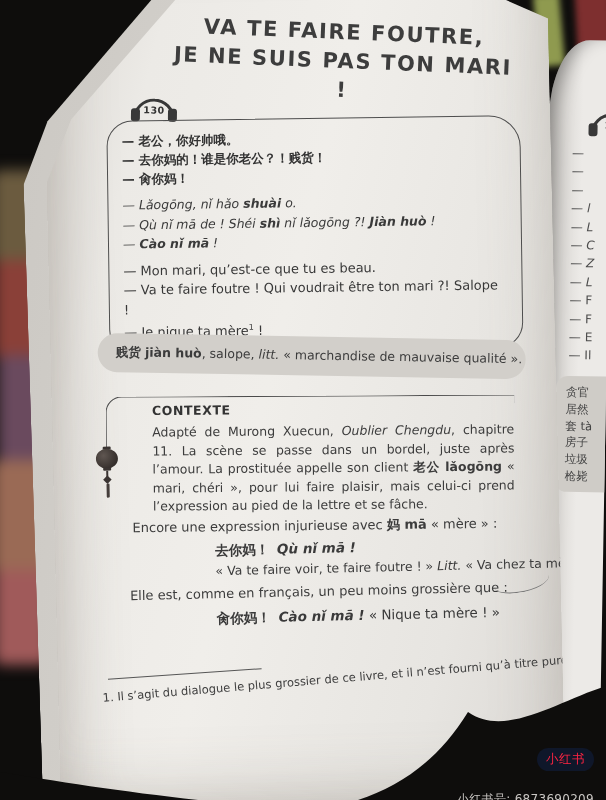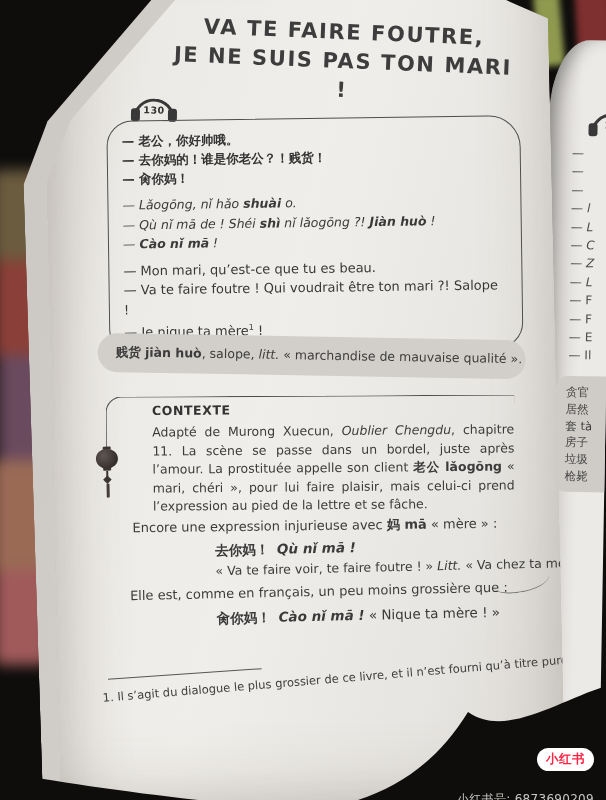--- a/index.html
+++ b/index.html
@@ -100,21 +100,21 @@
 
   .foot-sep{position:absolute;left:50px;top:702px;width:154px;border-top:1.6px solid #555;transform:rotate(-2.6deg);transform-origin:left top;}
   .footnote{position:absolute;left:44px;top:714px;font-size:11.5px;color:#3e3e3e;white-space:nowrap;
     transform:rotate(-3.4deg);transform-origin:left top;}
 
   
   .bottom-dark{position:absolute;left:0;top:0;width:606px;height:800px;z-index:6;pointer-events:none;}
 
   
   .wm{position:absolute;z-index:7;right:12px;top:748px;text-align:right;}
-  .wm-badge{display:inline-block;background:#ffffff;color:#ff2442;font-weight:700;font-size:12.5px;
+  .wm-badge{display:inline-block;background:#0f172a;color:#ff2442;font-weight:400;font-size:12.5px;
     padding:3px 9px;border-radius:12px;letter-spacing:0.5px;}
   .wm-id{margin-top:20px;font-size:12px;color:#c9c6c3;letter-spacing:0.3px;}
 </style>
 </head>
 <body>
 
 <div class="photo">
 
   <div class="shelf">
     <div class="blob blob1"></div>

